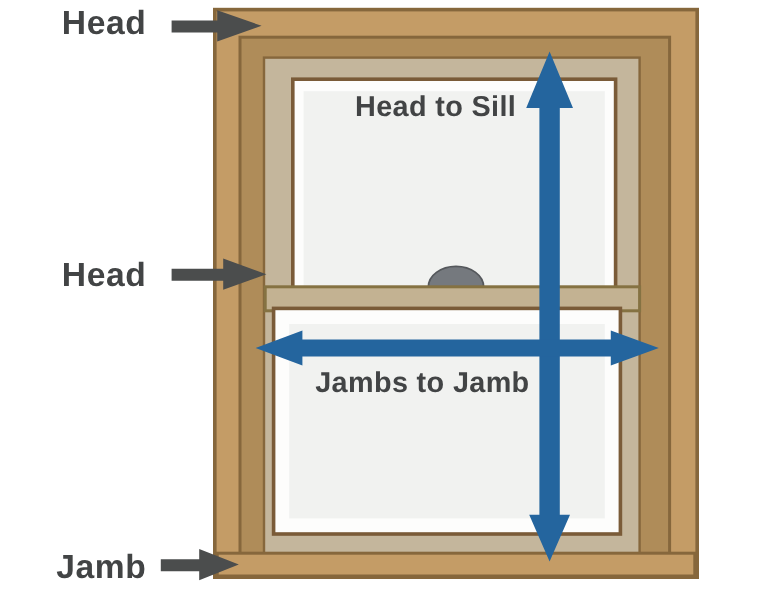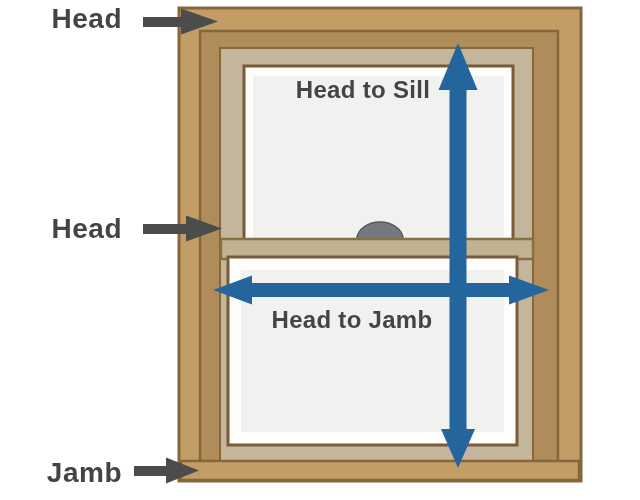--- a/index.html
+++ b/index.html
@@ -75,15 +75,15 @@
     <polygon class="gray-arrow" points="143,17 181,17 181,8.5 218,21.5 181,34.5 181,27 143,27"></polygon>
     <polygon class="gray-arrow" points="143,224 186,224 186,215.5 222,228.5 186,241.5 186,234 143,234"></polygon>
     <polygon class="gray-arrow" points="134,466 166,466 166,457.5 199,470.5 166,483.5 166,476 134,476"></polygon>
   </svg>
 
   <div class="side-label" style="top:2px;">Head</div>
   <div class="side-label" style="top:212px;">Head</div>
   <div class="side-label" style="top:456px;">Jamb</div>
 
   <div class="measure-label" style="left:248px;top:76px;">Head to Sill</div>
-  <div class="measure-label" style="left:237px;top:306px;">Head to Jamb</div>
+  <div class="measure-label" style="left:237px;top:306px;">Jambs to Jamb</div>
 
 </div>
 
 </body></html>

